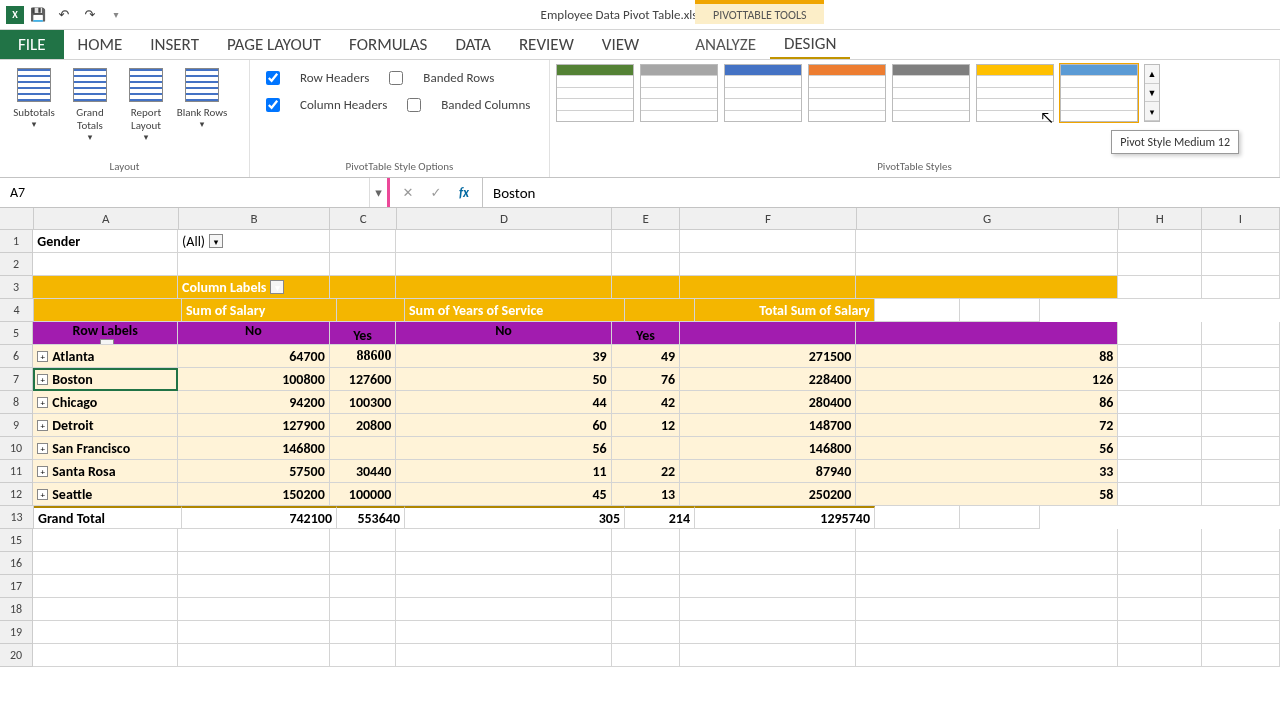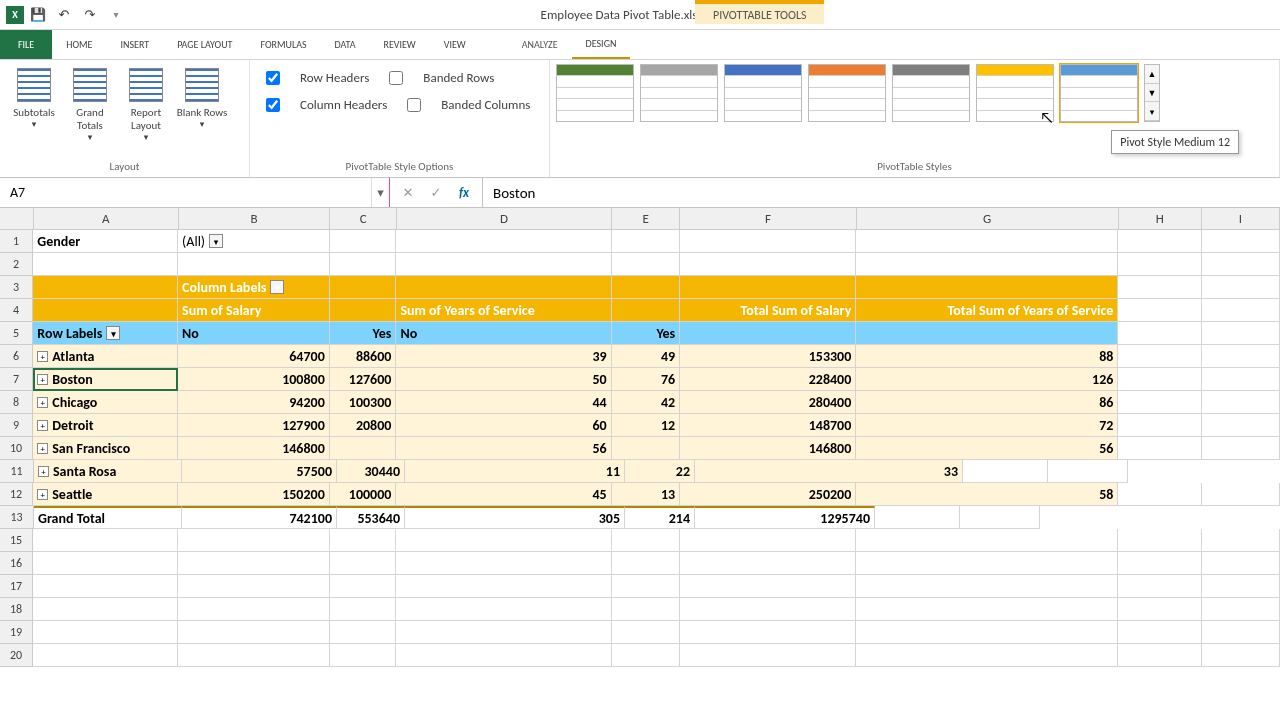--- a/index.html
+++ b/index.html
@@ -8,21 +8,21 @@
 
 .titlebar { height: 30px; background: #fff; display: flex; align-items: center; border-bottom: 1px solid #d4d4d4; position: relative; }
 .qat { display: flex; align-items: center; gap: 2px; padding: 0 6px; }
 .excel-icon { width: 18px; height: 18px; background: #217346; color: #fff; font-size: 10px; font-weight: bold; display: flex; align-items: center; justify-content: center; }
 .qat-btn { width: 24px; height: 24px; display: flex; align-items: center; justify-content: center; color: #3e3e3e; cursor: pointer; }
 .doc-title { position: absolute; left: 50%; transform: translateX(-50%); color: #444; font-size: 13px; }
 .context-tab { position: absolute; left: 695px; top: 0; background: #fceec8; border-top: 4px solid #f0a500; padding: 4px 18px 2px; font-size: 12px; color: #555; }
 
 
 .ribbon-tabs { height: 30px; display: flex; align-items: stretch; border-bottom: 1px solid #d4d4d4; }
-.rtab { padding: 0 14px; display: flex; align-items: center; font-size: 10px; color: #444; cursor: pointer; }
+.rtab { padding: 0 14px; display: flex; align-items: center; font-size: 17px; color: #444; cursor: pointer; }
 .rtab.file { background: #217346; color: #fff; padding: 0 18px; }
 .rtab.active { color: #217346; font-weight: normal; }
 .rtab.ctx { color: #555; }
 .rtab.ctx.active { color: #444; border-bottom: 2px solid #c19400; }
 
 
 .ribbon { height: 118px; background: #fff; border-bottom: 1px solid #c3c3c3; display: flex; }
 .rgroup { border-right: 1px solid #e1e1e1; display: flex; flex-direction: column; }
 .rgroup-content { flex: 1; display: flex; align-items: flex-start; padding: 4px 6px; }
 .rgroup-label { text-align: center; font-size: 11px; color: #666; padding: 2px 0 4px; }
@@ -35,40 +35,40 @@
 .style-thumb.hover { outline: 1px solid #f0a500; }
 .st-head { height: 10px; }
 .st-row { flex: 1; border-top: 1px solid #d0d0d0; background: #fff; }
 .gallery-scroll { width: 16px; height: 58px; display: flex; flex-direction: column; border: 1px solid #bbb; }
 .gallery-scroll div { flex: 1; display: flex; align-items: center; justify-content: center; font-size: 9px; background: #f5f5f5; border-bottom: 1px solid #ccc; cursor: pointer; }
 .tooltip { position: absolute; right: 40px; top: 70px; background: #fff; border: 1px solid #999; padding: 4px 8px; font-size: 12px; color: #333; box-shadow: 2px 2px 4px rgba(0,0,0,.2); }
 .cursor-arrow { position: absolute; left: 1040px; top: 108px; font-size: 16px; color: #000; pointer-events: none; z-index: 10; }
 
 
 .fbar { height: 30px; display: flex; align-items: stretch; border-bottom: 1px solid #c3c3c3; }
-.namebox { width: 390px; display: flex; align-items: center; border-right: 1px solid #ec4899; }
+.namebox { width: 390px; display: flex; align-items: center; border-right: 3px solid #ec4899; }
 .namebox input { flex: 1; border: none; padding: 0 10px; font-size: 14px; outline: none; }
 .namebox .dd { width: 18px; text-align: center; border-left: 1px solid #ddd; align-self: stretch; display: flex; align-items: center; justify-content: center; color: #666; cursor: pointer; }
 .fbar-btns { display: flex; align-items: center; padding: 0 6px; gap: 4px; border-right: 1px solid #c3c3c3; }
 .fbar-btn { width: 24px; height: 24px; display: flex; align-items: center; justify-content: center; color: #999; cursor: pointer; }
 .fx { font-style: italic; font-weight: bold; color: #0369a1; }
 .formula-input { flex: 1; border: none; padding: 0 10px; font-size: 15px; outline: none; }
 
 
 .grid-wrap { position: relative; }
 .selectall { position: absolute; left: 0; top: 0; width: 34px; height: 22px; border-right: 1px solid #ccc; border-bottom: 1px solid #ccc; background: #f0f0f0; cursor: pointer; }
 .col-headers { display: flex; height: 22px; margin-left: 34px; background: #f0f0f0; }
 .col-h { border-right: 1px solid #ccc; border-bottom: 1px solid #ccc; display: flex; align-items: center; justify-content: center; font-size: 13px; color: #444; cursor: pointer; }
 .row { display: flex; height: 23px; }
 .row-h { width: 34px; border-right: 1px solid #ccc; border-bottom: 1px solid #ccc; background: #f0f0f0; display: flex; align-items: center; justify-content: center; font-size: 12px; color: #444; cursor: pointer; }
 .cell { border-right: 1px solid #d4d4d4; border-bottom: 1px solid #d4d4d4; padding: 0 4px; display: flex; align-items: center; font-size: 14px; overflow: hidden; white-space: nowrap; }
 .cell.r { justify-content: flex-end; }
 .cell.bold { font-weight: bold; color: #000; }
 .pivot-hdr { background: #f4b600; color: #fff; font-weight: bold; }
-.pivot-sub { background: #7dd3fc; font-weight: bold; color: #000; }
+.pivot-sub { background: #a21caf; font-weight: bold; color: #000; flex-direction: column; }
 .pivot-data { background: #fff3d8; color: #000; }
 .dd-btn { width: 14px; height: 14px; border: 1px solid #888; background: #f5f5f5; display: inline-flex; align-items: center; justify-content: center; font-size: 9px; margin-left: 4px; cursor: pointer; }
 .exp { width: 11px; height: 11px; border: 1px solid #888; background: #fff; display: inline-flex; align-items: center; justify-content: center; font-size: 9px; margin-right: 4px; line-height: 1; }
 .grand { font-weight: bold; color: #000; border-top: 2px solid #b08600; }
 .active-cell { outline: 2px solid #217346; outline-offset: -2px; }
 </style>
 </head>
 <body>
 
 <div class="titlebar">
@@ -281,21 +281,20 @@
         <div class="cell " style="width: 80px;"></div>
       </div>
       <div class="row">
         <div class="row-h">4</div>
         <div class="cell pivot-hdr" style="width: 148px;"></div>
         <div class="cell pivot-hdr" style="width: 155px;">Sum of Salary</div>
         <div class="cell pivot-hdr" style="width: 68px;"></div>
         <div class="cell pivot-hdr" style="width: 220px;">Sum of Years of Service</div>
         <div class="cell pivot-hdr" style="width: 70px;"></div>
         <div class="cell pivot-hdr r" style="width: 180px;">Total Sum of Salary</div>
-        <div class="cell pivot-hdr r" style="width: 268px;">Total Sum of Years of Service</div>
         <div class="cell " style="width: 85px;"></div>
         <div class="cell " style="width: 80px;"></div>
       </div>
       <div class="row">
         <div class="row-h">5</div>
         <div class="cell pivot-sub" style="width: 148px;">
           <span>Row Labels</span>
           <span class="dd-btn">▾</span>
         </div>
         <div class="cell pivot-sub" style="width: 155px;">No</div>
@@ -307,24 +306,24 @@
         <div class="cell " style="width: 85px;"></div>
         <div class="cell " style="width: 80px;"></div>
       </div>
       <div class="row">
         <div class="row-h">6</div>
         <div class="cell pivot-data" style="width: 148px;">
           <span class="exp">+</span>
           <b>Atlanta</b>
         </div>
         <div class="cell pivot-data r bold" style="width: 155px;">64700</div>
-        <div class="cell pivot-data r bold" style="width: 68px;">88600</div>
+        <div class="cell pivot-data r bold" style="width: 68px; font-family: Liberation Serif, serif;">88600</div>
         <div class="cell pivot-data r bold" style="width: 220px;">39</div>
         <div class="cell pivot-data r bold" style="width: 70px;">49</div>
-        <div class="cell pivot-data r bold" style="width: 180px;">153300</div>
+        <div class="cell pivot-data r bold" style="width: 180px;">271500</div>
         <div class="cell pivot-data r bold" style="width: 268px;">88</div>
         <div class="cell " style="width: 85px;"></div>
         <div class="cell " style="width: 80px;"></div>
       </div>
       <div class="row">
         <div class="row-h">7</div>
         <div class="cell pivot-data active-cell" style="width: 148px;">
           <span class="exp">+</span>
           <b>Boston</b>
         </div>
@@ -385,20 +384,21 @@
       <div class="row">
         <div class="row-h">11</div>
         <div class="cell pivot-data" style="width: 148px;">
           <span class="exp">+</span>
           <b>Santa Rosa</b>
         </div>
         <div class="cell pivot-data r bold" style="width: 155px;">57500</div>
         <div class="cell pivot-data r bold" style="width: 68px;">30440</div>
         <div class="cell pivot-data r bold" style="width: 220px;">11</div>
         <div class="cell pivot-data r bold" style="width: 70px;">22</div>
+        <div class="cell pivot-data r bold" style="width: 180px;">87940</div>
         <div class="cell pivot-data r bold" style="width: 268px;">33</div>
         <div class="cell " style="width: 85px;"></div>
         <div class="cell " style="width: 80px;"></div>
       </div>
       <div class="row">
         <div class="row-h">12</div>
         <div class="cell pivot-data" style="width: 148px;">
           <span class="exp">+</span>
           <b>Seattle</b>
         </div>

